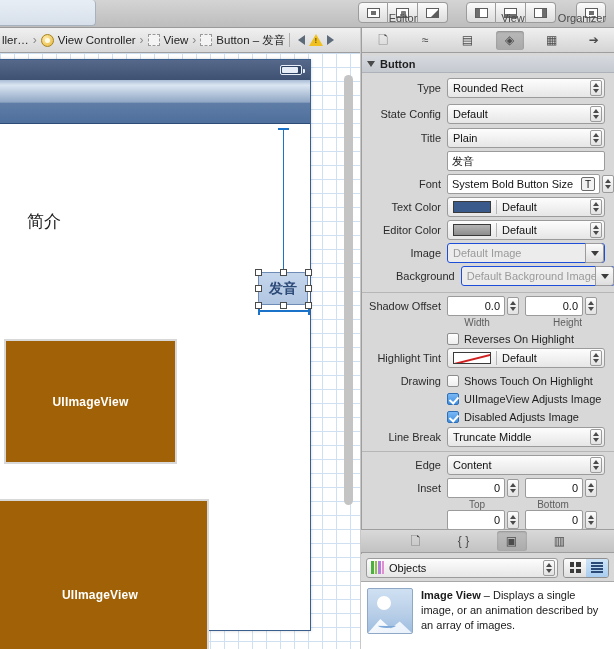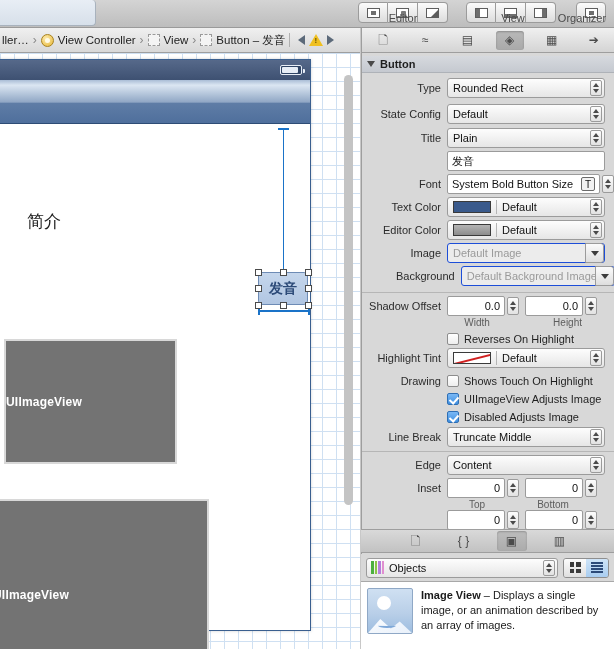--- a/index.html
+++ b/index.html
@@ -109,23 +109,23 @@
     position: absolute; left: 0; top: 20px; right: 0; height: 44px;
     background: linear-gradient(to bottom, #aabdd6 0%, #dbe6f2 12%, #8fa6c4 52%, #5f7da6 53%, #4f6f9c 100%);
     border-bottom: 1px solid #2d4c75;
   }
   .content { position: absolute; left:0; top:65px; right:0; bottom:0; background:#fff; }
   .label-jianjie {
     position: absolute; left: 30px; top: 85px;
     font-family: "DejaVu Sans", sans-serif; font-size: 17px; color: #1c1c1c;
   }
   .imgview {
-    position: absolute; background: #737373; border: 2px solid #d8d8d8;
+    position: absolute; background: #a16207; border: 2px solid #d8d8d8;
     color: #ffffff; font-weight: bold; font-size: 12px;
-    display: flex; align-items: center; 
+    display: flex; align-items: center; justify-content: center;
     letter-spacing: .2px;
   }
   #iv1 { left: 7px; top: 214px; width: 173px; height: 125px; }
   #iv2 { left: -6px; top: 374px; width: 218px; height: 192px; }
 
   
   .sel-btn {
     position: absolute; left: 258px; top: 219px; width: 50px; height: 33px;
     background: linear-gradient(to bottom, #c5d6ec 0%, #b1c6e2 100%);
     border: 1px solid #6d8bb5; border-radius: 4px;

